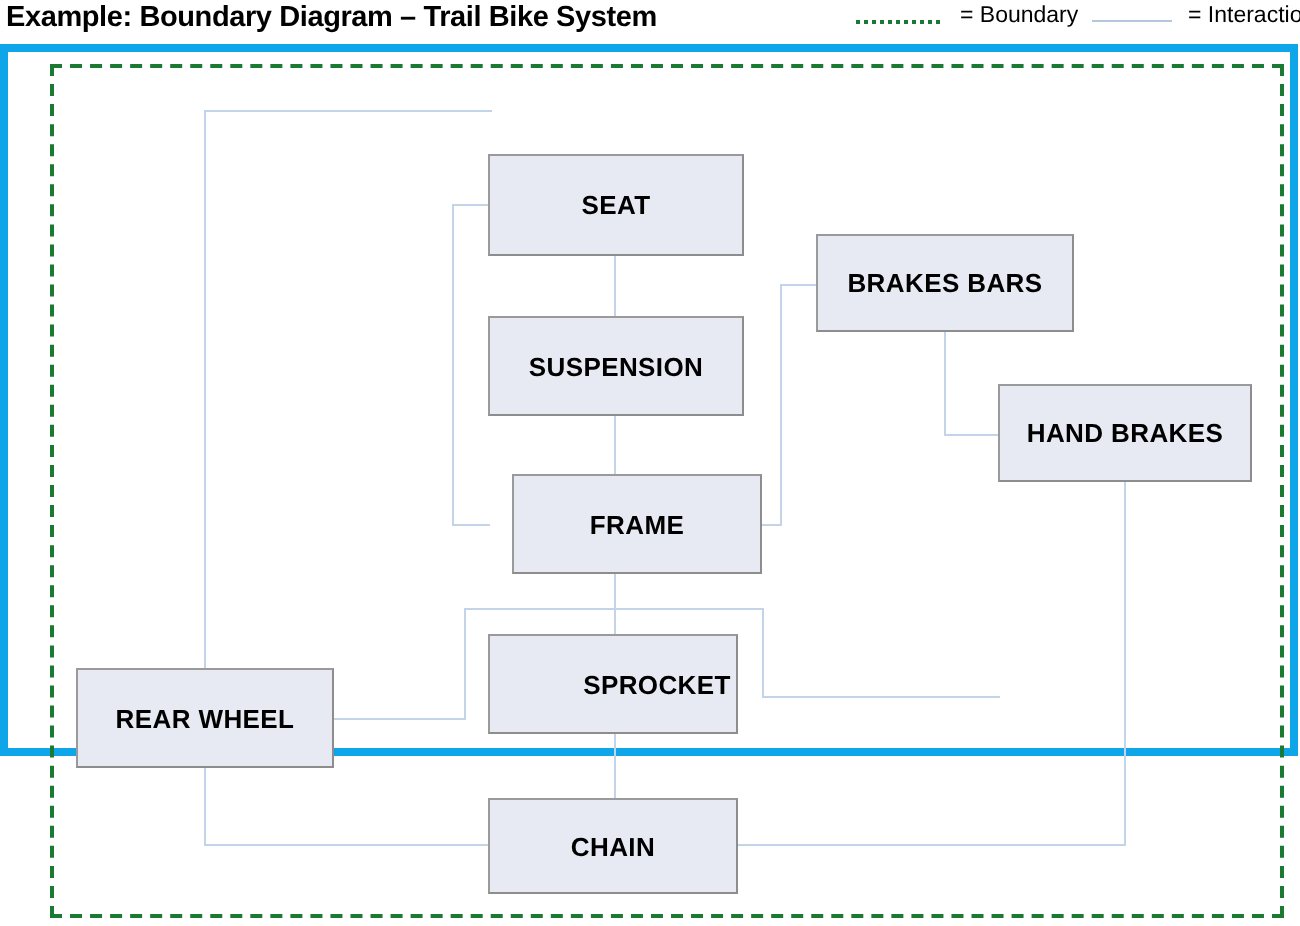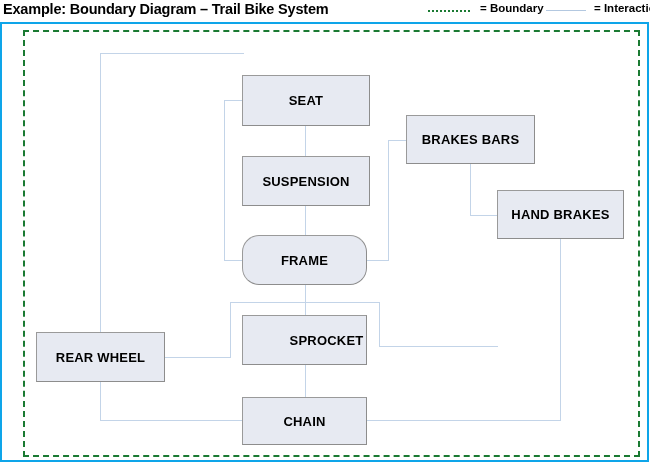--- a/index.html
+++ b/index.html
@@ -39,21 +39,21 @@
     letter-spacing: -0.2px;
   }
   .legend-entry {
     position: absolute;
     top: 2px;
     height: 16px;
     white-space: nowrap;
   }
   .legend-label {
     font-size: 11.5px;
-    font-weight: 700;
+    font-weight: 400;
     color: #000000;
     position: absolute;
     top: 0px;
     white-space: nowrap;
   }
   .legend-swatch {
     position: absolute;
     top: 8px;
     height: 0;
   }
@@ -72,22 +72,22 @@
     border-top: 1px solid #b3c8e0;
   }
   #legend-interaction .legend-label { left: 48px; }
 
   
   #canvas {
     position: absolute;
     left: 0px;
     top: 22px;
     width: 649px;
-    height: 440px;
-    border: 2px solid #0ea5e9;
+    height: 356px;
+    border: 4px solid #0ea5e9;
     box-sizing: border-box;
     background: #ffffff;
   }
 
   
   #boundary-rect {
     position: absolute;
     left: 21px;
     top: 6px;
     width: 617px;
@@ -184,21 +184,21 @@
     <div class="line h" style="left:98px;  top:396px; width:144px;"></div>
 
     <div class="node" style="left:240px; top:51px;  width:128px; height:51px;">SEAT</div>
 
     <div class="node" style="left:240px; top:132px; width:128px; height:50px;">SUSPENSION</div>
 
     <div class="node" style="left:404px; top:91px;  width:129px; height:49px;">BRAKES BARS</div>
 
     <div class="node" style="left:495px; top:166px; width:127px; height:49px;">HAND BRAKES</div>
 
-    <div class="node" style="left:240px; top:211px; width:125px; height:50px;border-radius:17px;">FRAME</div>
+    <div class="node" style="left:252px; top:211px; width:125px; height:50px;">FRAME</div>
 
     <div class="node" style="left:240px; top:291px; width:125px; height:50px;padding-left:44px;">SPROCKET</div>
 
     <div class="node" style="left:34px;  top:308px; width:129px; height:50px;">REAR WHEEL</div>
 
 
     <div class="node" style="left:240px; top:373px; width:125px; height:48px;">CHAIN</div>
 
   </div>
 </div>

